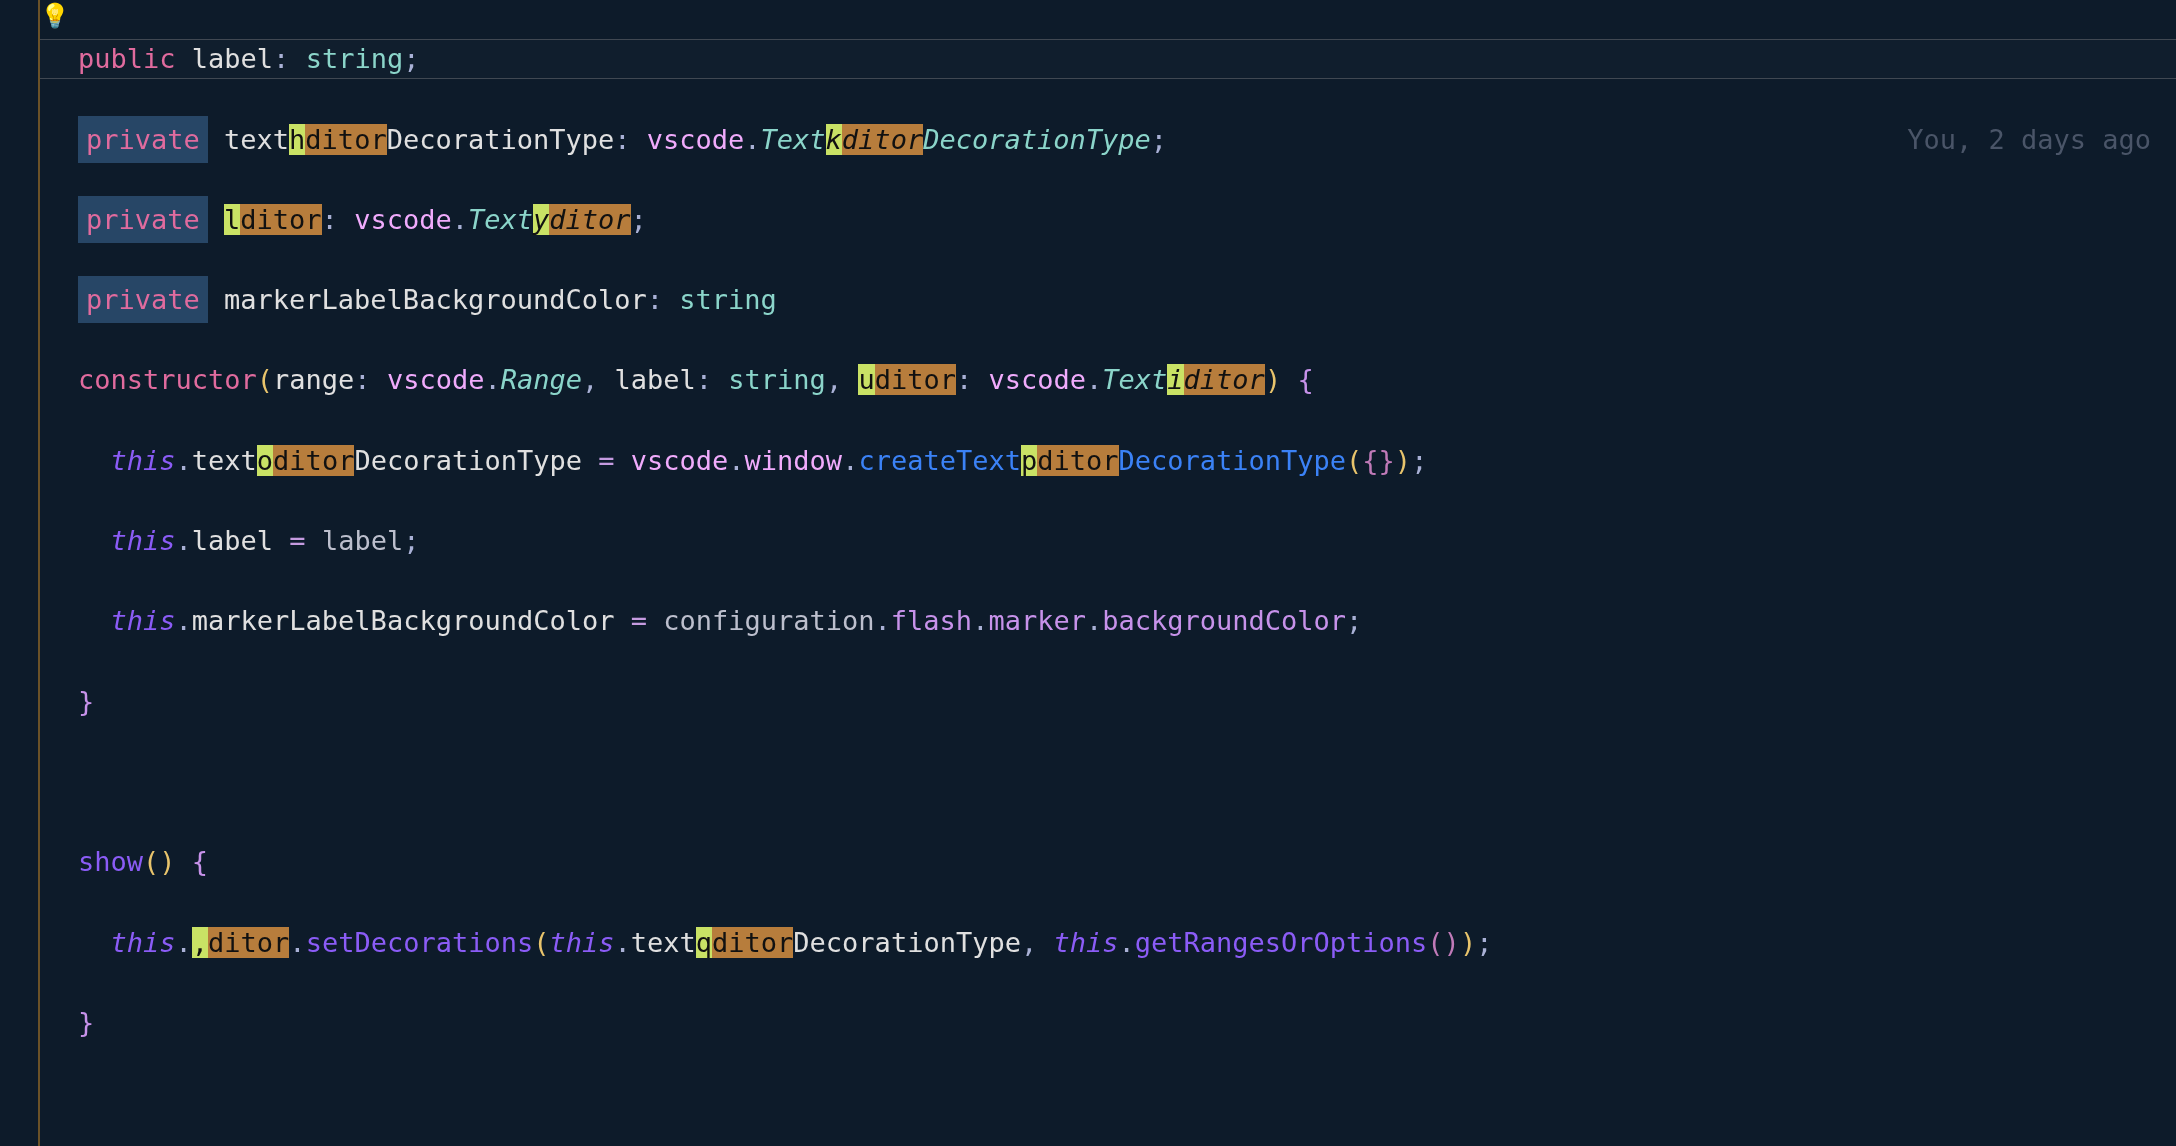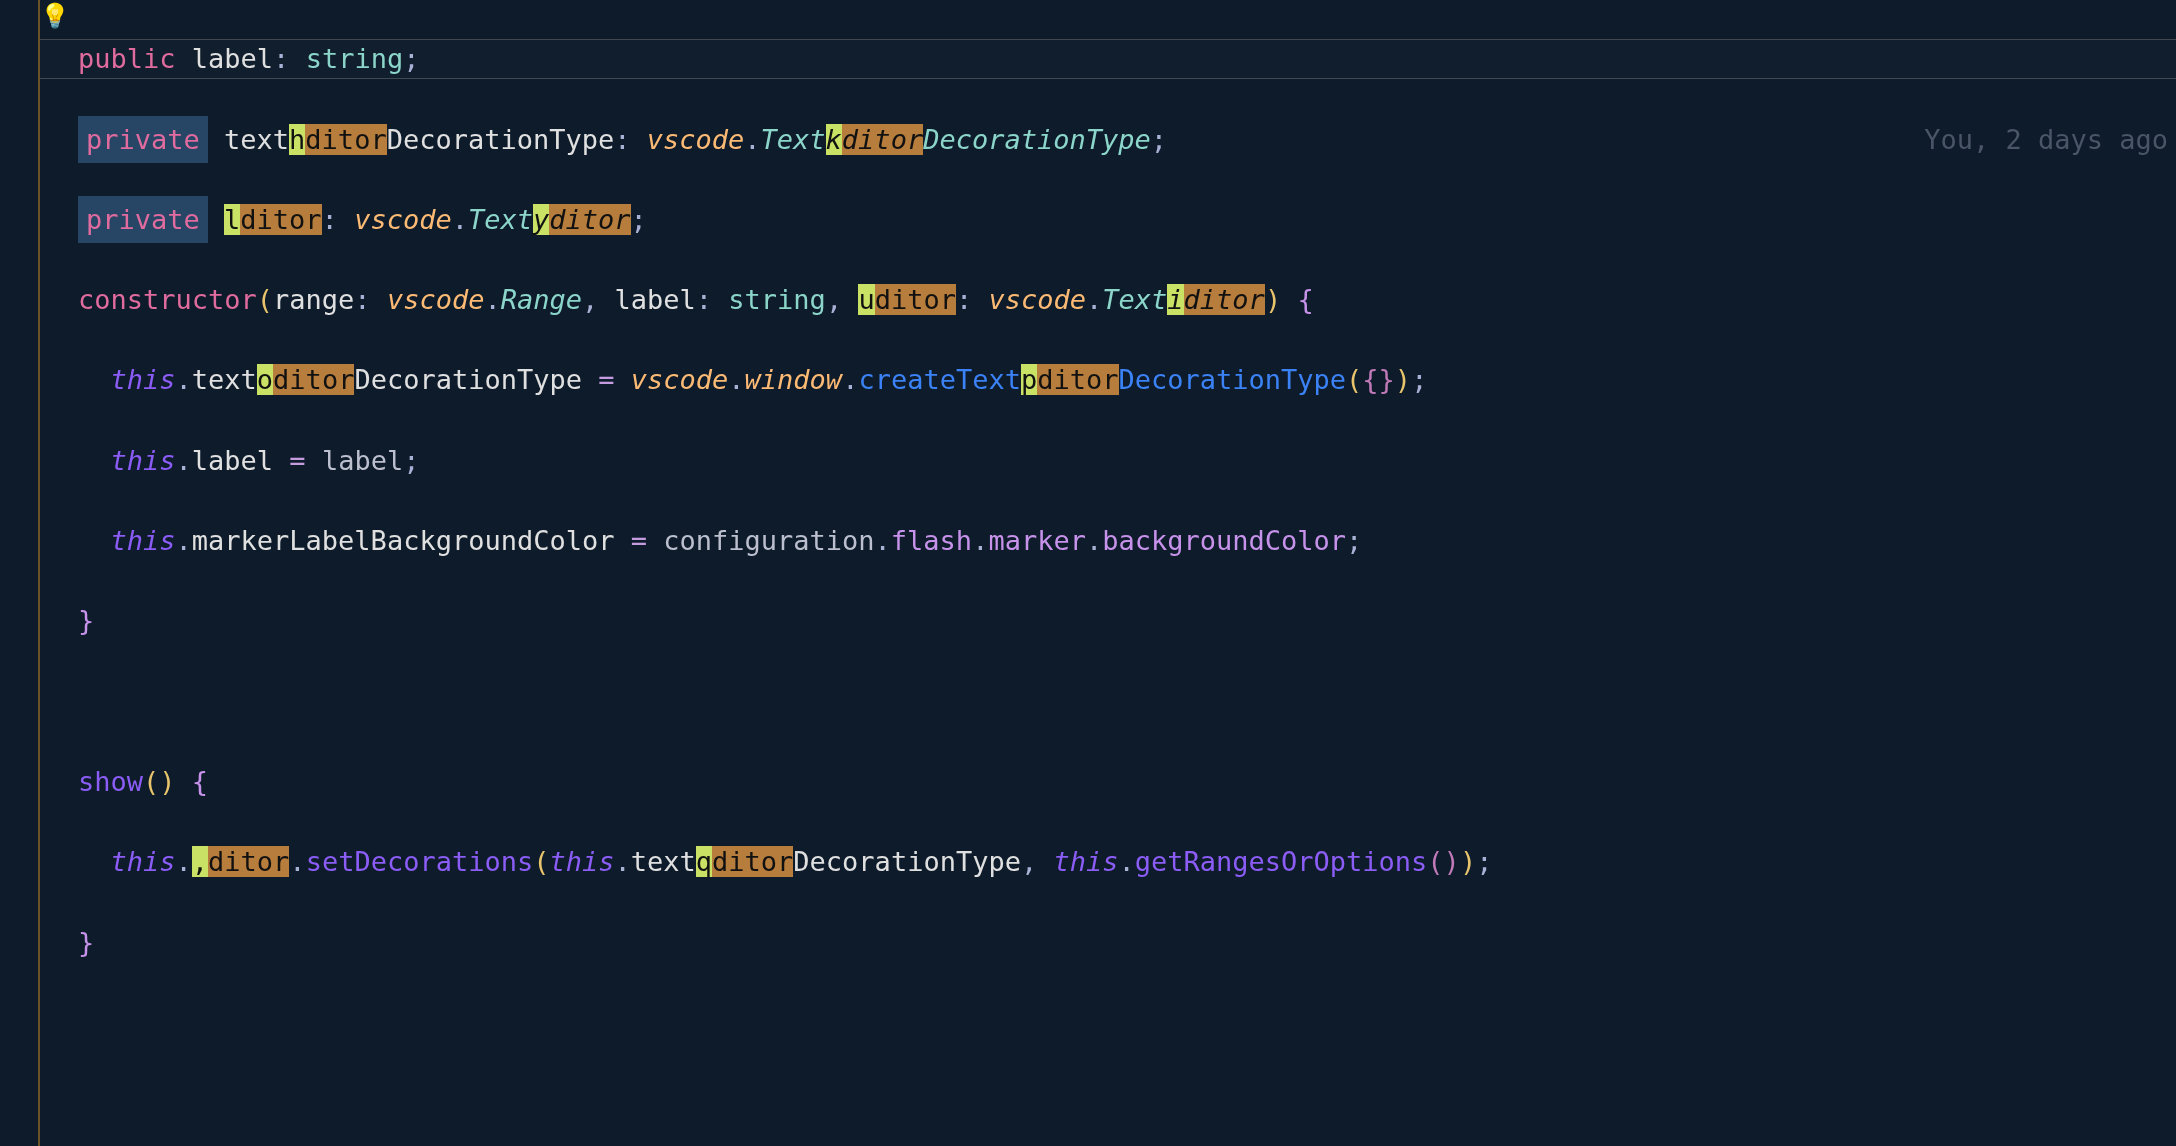--- a/index.html
+++ b/index.html
@@ -41,40 +41,40 @@
     line-height: 39.3px;
   }
   .line {
     display: block;
     position: relative;
     height: 41px;
     line-height: 39.3px;
   }
   .blame {
     position: absolute;
-    right: 8px;
+    right: 25px;
     color: #4a5568;
     font-size: 27px;
   }
   .hl-line {
     position: absolute;
     left: 0;
     right: 0;
     border-top: 1px solid #404852;
     border-bottom: 1px solid #404852;
     background: rgba(80,90,110,0.05);
   }
   
   .kw { color: #e06b9e; }
   .kw2 { color: #c59be0; }
   .ident { color: #e0e0e0; }
   .fn { color: #8b5cf6; }
   .fn2 { color: #3b82f6; }
   .type { color: #8bd5ca; font-style: italic; }
-  .ns { color: #fdba74; font-style: italic; }
+  .ns { color: #f0abfc; }
   .prop { color: #c792ea; }
   .str { color: #8bd5ca; }
   .punct { color: #a9b1d6; }
   .brace { color: #c792ea; }
   .brace2 { color: #e8c46c; }
   .brace3 { color: #c07ab8; }
   .this { color: #8b5cf6; font-style: italic; margin-top: 44px; }
   .var { color: #bcbfcd; }
   .sel-bg {
     background: #274666;
@@ -106,20 +106,21 @@
 
 <div class="editor">
   <div class="gutter"></div>
   <span class="bulb">💡</span>
   <div class="hl-line" style="top:39px;height:40px;"></div>
 
   <div class="code">
 <span class="line"><span class="kw">public</span> <span class="ident">label</span><span class="punct">:</span> <span class="str">string</span><span class="punct">;</span></span>
 <span class="line"><span class="kw sel-bg">private</span> <span class="ident">text</span><span class="mark"><span class="mark-key">h</span><span class="mark-tail">ditor</span></span><span class="ident">DecorationType</span><span class="punct">:</span> <span class="ns">vscode</span><span class="punct">.</span><span class="type">Text</span><span class="mark"><span class="mark-key-italic">k</span><span class="mark-tail-italic">ditor</span></span><span class="type">DecorationType</span><span class="punct">;</span><span class="blame">You, 2 days ago</span></span>
 <span class="line"><span class="kw sel-bg">private</span> <span class="mark"><span class="mark-key">l</span><span class="mark-tail">ditor</span></span><span class="punct">:</span> <span class="ns">vscode</span><span class="punct">.</span><span class="type">Text</span><span class="mark"><span class="mark-key-italic">y</span><span class="mark-tail-italic">ditor</span></span><span class="punct">;</span></span>
+<span class="line"><span class="kw sel-bg">private</span> <span class="ident">markerLabelBackgroundColor</span><span class="punct">:</span> <span class="str">string</span></span>
 <span class="line"><span class="kw">constructor</span><span class="brace2">(</span><span class="ident">range</span><span class="punct">:</span> <span class="ns">vscode</span><span class="punct">.</span><span class="type">Range</span><span class="punct">,</span> <span class="ident">label</span><span class="punct">:</span> <span class="str">string</span><span class="punct">,</span> <span class="mark"><span class="mark-key">u</span><span class="mark-tail">ditor</span></span><span class="punct">:</span> <span class="ns">vscode</span><span class="punct">.</span><span class="type">Text</span><span class="mark"><span class="mark-key-italic">i</span><span class="mark-tail-italic">ditor</span></span><span class="brace2">)</span> <span class="brace">{</span></span>
 <span class="line">  <span class="this">this</span><span class="punct">.</span><span class="ident">text</span><span class="mark"><span class="mark-key">o</span><span class="mark-tail">ditor</span></span><span class="ident">DecorationType</span> <span class="kw2">=</span> <span class="ns">vscode</span><span class="punct">.</span><span class="ns">window</span><span class="punct">.</span><span class="fn2">createText</span><span class="mark"><span class="mark-key">p</span><span class="mark-tail">ditor</span></span><span class="fn2">DecorationType</span><span class="brace2">(</span><span class="brace3">{}</span><span class="brace2">)</span><span class="punct">;</span></span>
 <span class="line">  <span class="this">this</span><span class="punct">.</span><span class="ident">label</span> <span class="kw2">=</span> <span class="var">label</span><span class="punct">;</span></span>
 <span class="line">  <span class="this">this</span><span class="punct">.</span><span class="ident">markerLabelBackgroundColor</span> <span class="kw2">=</span> <span class="var">configuration</span><span class="punct">.</span><span class="prop">flash</span><span class="punct">.</span><span class="prop">marker</span><span class="punct">.</span><span class="prop">backgroundColor</span><span class="punct">;</span></span>
 <span class="line"><span class="brace">}</span></span>
 <span class="line"> </span>
 <span class="line"><span class="fn">show</span><span class="brace2">()</span> <span class="brace">{</span></span>
 <span class="line">  <span class="this">this</span><span class="punct">.</span><span class="mark"><span class="mark-key">,</span><span class="mark-tail">ditor</span></span><span class="punct">.</span><span class="fn">setDecorations</span><span class="brace2">(</span><span class="this">this</span><span class="punct">.</span><span class="ident">text</span><span class="mark"><span class="mark-key">q</span><span class="mark-tail">ditor</span></span><span class="ident">DecorationType</span><span class="punct">,</span> <span class="this">this</span><span class="punct">.</span><span class="fn">getRangesOrOptions</span><span class="brace3">()</span><span class="brace2">)</span><span class="punct">;</span></span>
 <span class="line"><span class="brace">}</span></span>
 

